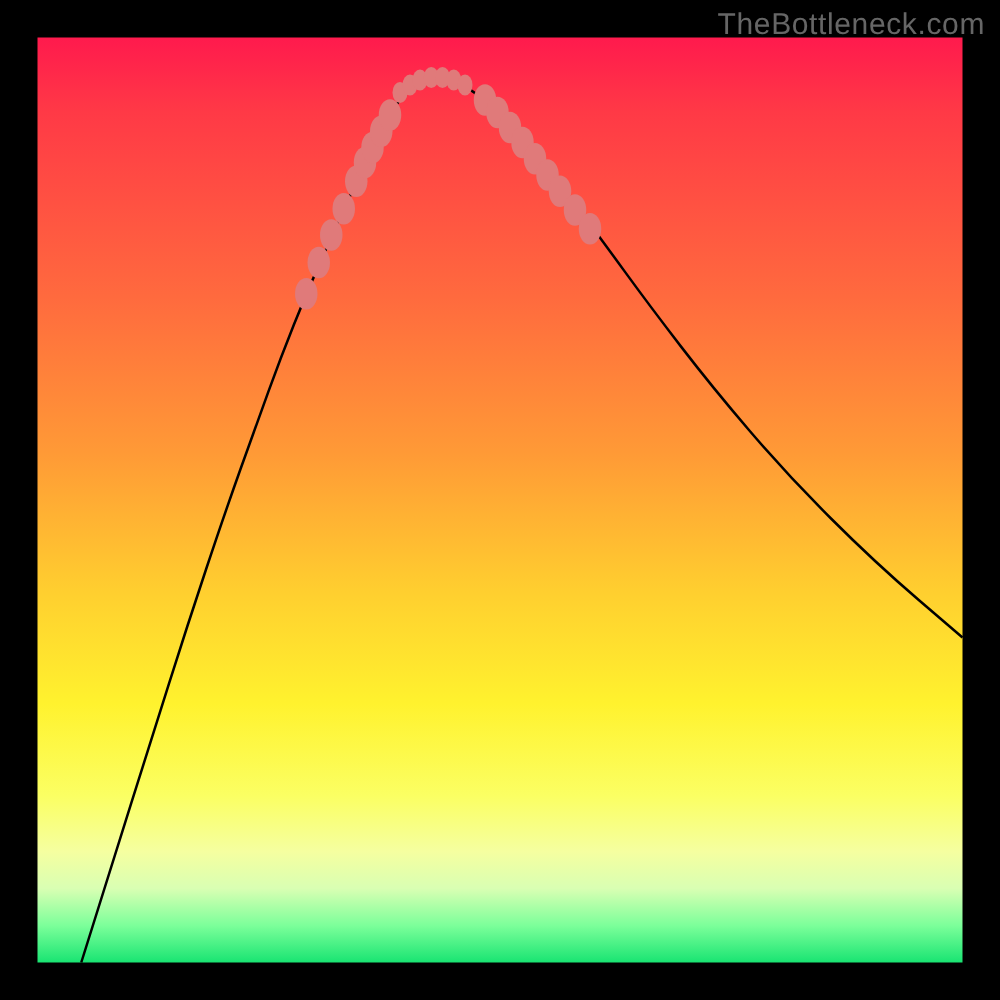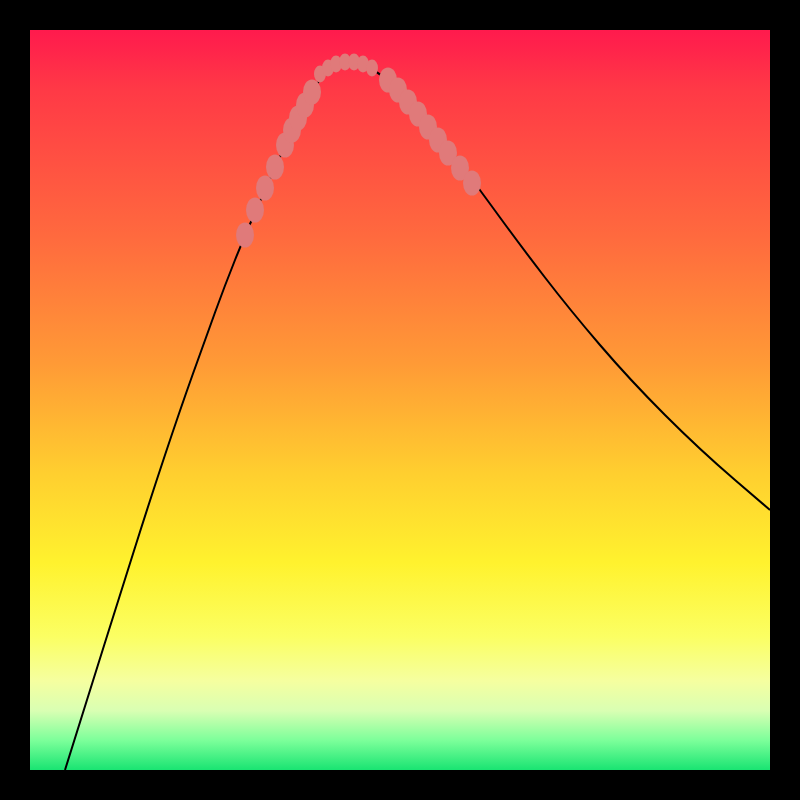--- a/index.html
+++ b/index.html
@@ -54,20 +54,21 @@
     top: 0;
     width: 740px;
     height: 740px;
     overflow: visible;
   }
 </style>
 </head>
 <body>
 
 <div class="frame">
+  <div class="watermark">TheBottleneck.com</div>
 
   <div class="plot">
     <svg class="curve" viewBox="0 0 740 740" preserveAspectRatio="none">
       <path id="main-curve" fill="none" stroke="#000000" stroke-width="2" d="M35 740 Q 60 660 75 612.5 Q 90 565 105 517.5 Q 120 470 135 425 Q 150 380 162.5 345 Q 175 310 185 282.5 Q 195 255 205 230 Q 215 205 225 182.5 Q 235 160 244 140 Q 253 120 261.5 102.5 Q 270 85 276.5 72.5 Q 283 60 289 51 Q 295 42 301.5 37.5 Q 308 33 316.5 32.5 Q 325 32 335 36 Q 345 40 357.5 50 Q 370 60 382.5 73.5 Q 395 87 407.5 103.5 Q 420 120 435 140 Q 450 160 470 187.5 Q 490 215 515 247.5 Q 540 280 570 315 Q 600 350 635 385 Q 670 420 705 450 L 740 480"></path>
       <g id="dots-left">
           <ellipse cx="215" cy="205" rx="9" ry="12.6" fill="#e07a7a"></ellipse>
           <ellipse cx="225" cy="180" rx="9" ry="12.6" fill="#e07a7a"></ellipse>
           <ellipse cx="235" cy="158" rx="9" ry="12.6" fill="#e07a7a"></ellipse>
           <ellipse cx="245" cy="137" rx="9" ry="12.6" fill="#e07a7a"></ellipse>
           <ellipse cx="255" cy="115" rx="9" ry="12.6" fill="#e07a7a"></ellipse>

